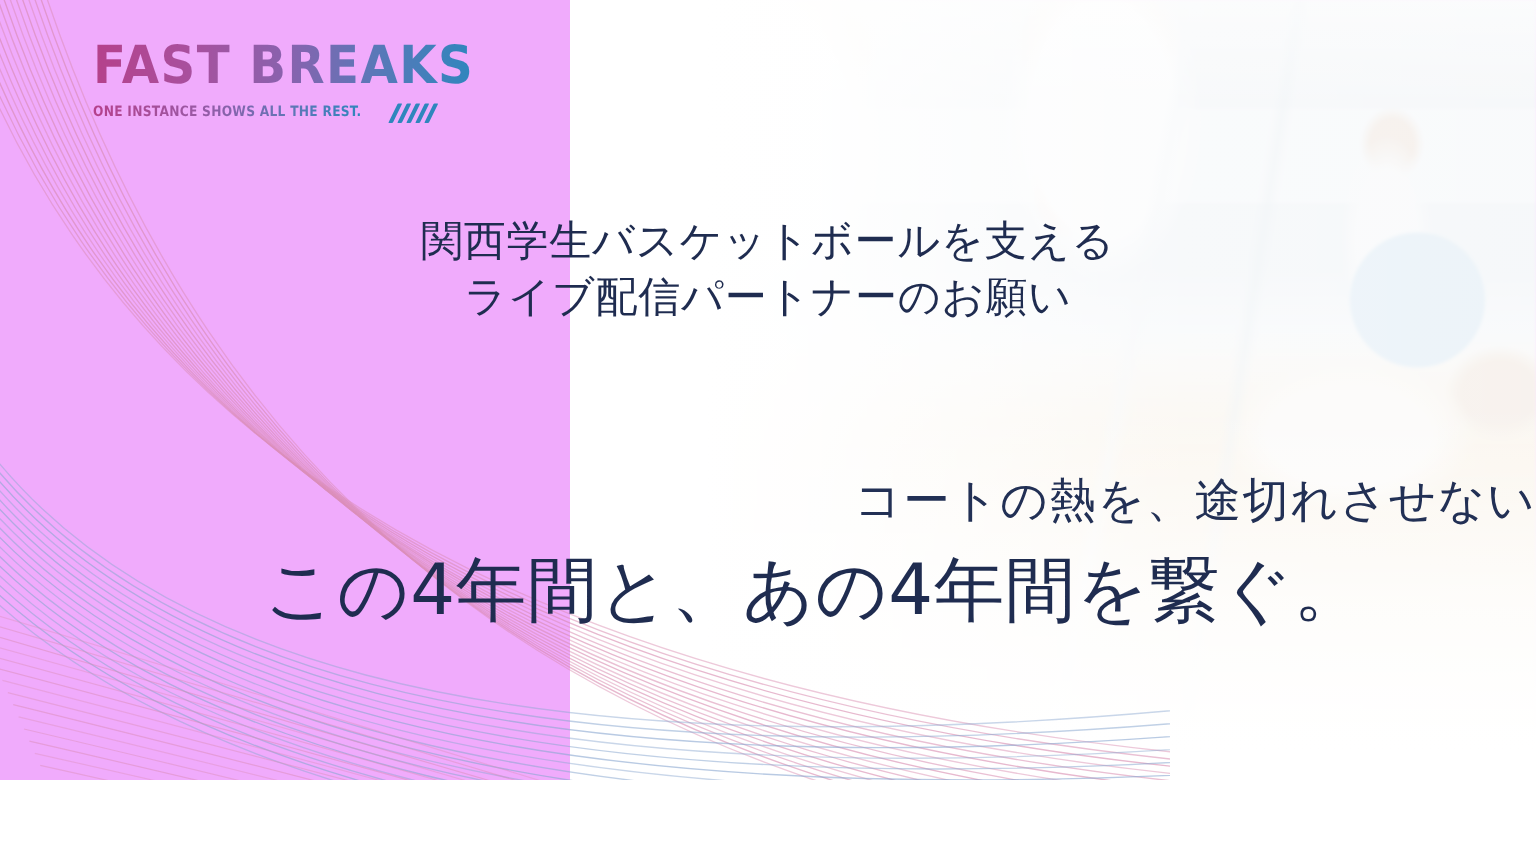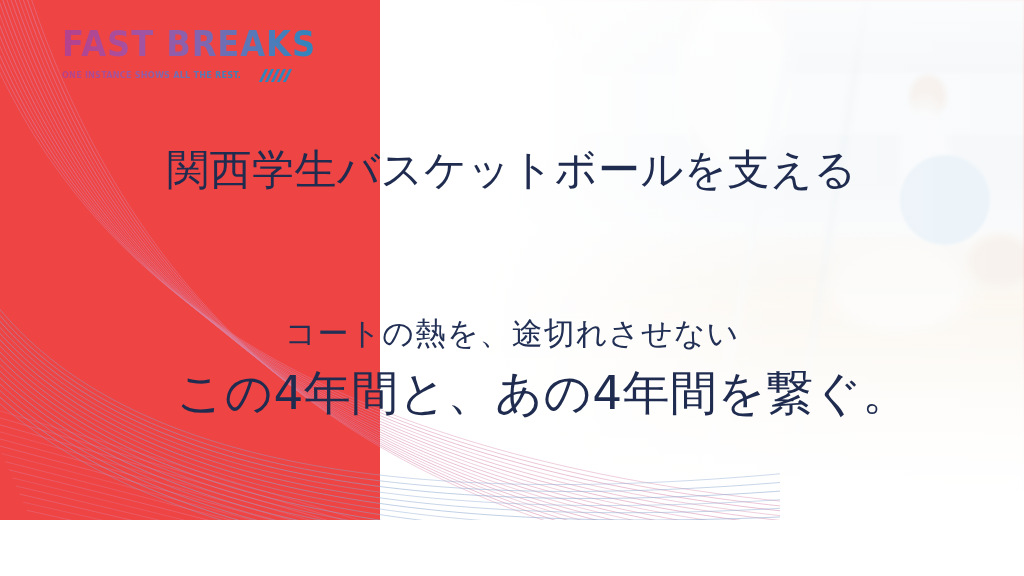--- a/index.html
+++ b/index.html
@@ -3,21 +3,21 @@
 <meta charset="utf-8">
 <style>
   html,body{margin:0;padding:0;}
   body{
     width:1024px;height:576px;overflow:hidden;
     background:#ffffff;
     font-family:"Liberation Sans",sans-serif;
   }
   #slide{
     position:relative;width:1024px;height:520px;
-    background:#ef4444;overflow:hidden;
+    background:#f0abfc;overflow:hidden;
   }
 
   
   .photo-wrap{
     position:absolute;left:380px;top:0;width:644px;height:520px;
     overflow:hidden;
   }
   .photo{
     position:absolute;inset:0;
     background:
@@ -96,28 +96,28 @@
     display:block;width:3.4px;height:13px;background:#2f86bd;
     transform:skewX(-26deg);border-radius:.5px;
   }
 
   
   .copy{position:absolute;left:0;top:0;width:1024px;text-align:center;}
   .headline{
     position:absolute;left:0;width:1024px;top:142px;
     color:#1f2c50;
     font-family:"DejaVu Sans",sans-serif;
-    font-weight:400;font-size:42px;line-height:1.33;
+    font-weight:400;font-size:28px;line-height:1.33;
     letter-spacing:.5px;
   }
   .sub1{
     position:absolute;left:0;width:1024px;top:313px;
     color:#223055;
     font-family:"DejaVu Sans",sans-serif;
-    font-weight:400;font-size:31px;letter-spacing:1px;
+    font-weight:400;font-size:31px;letter-spacing:1px;text-align:right;
   }
   .sub2{
     position:absolute;left:0;width:1024px;top:362px;
     color:#1f2c50;
     font-family:"DejaVu Sans",sans-serif;
     font-weight:400;font-size:47px;letter-spacing:.5px;padding-left:31px;
   }
 </style>
 </head>
 <body>
@@ -197,18 +197,19 @@
           <i></i>
           <i></i>
           <i></i>
       </div>
     </div>
   </div>
 
   <div class="copy">
     <div class="headline">
       <div>関西学生バスケットボールを支える</div>
+      <div>ライブ配信パートナーのお願い</div>
     </div>
     <div class="sub1">コートの熱を、途切れさせない</div>
     <div class="sub2">この4年間と、あの4年間を繋ぐ。</div>
   </div>
 
 </div>
 
 </body></html>

